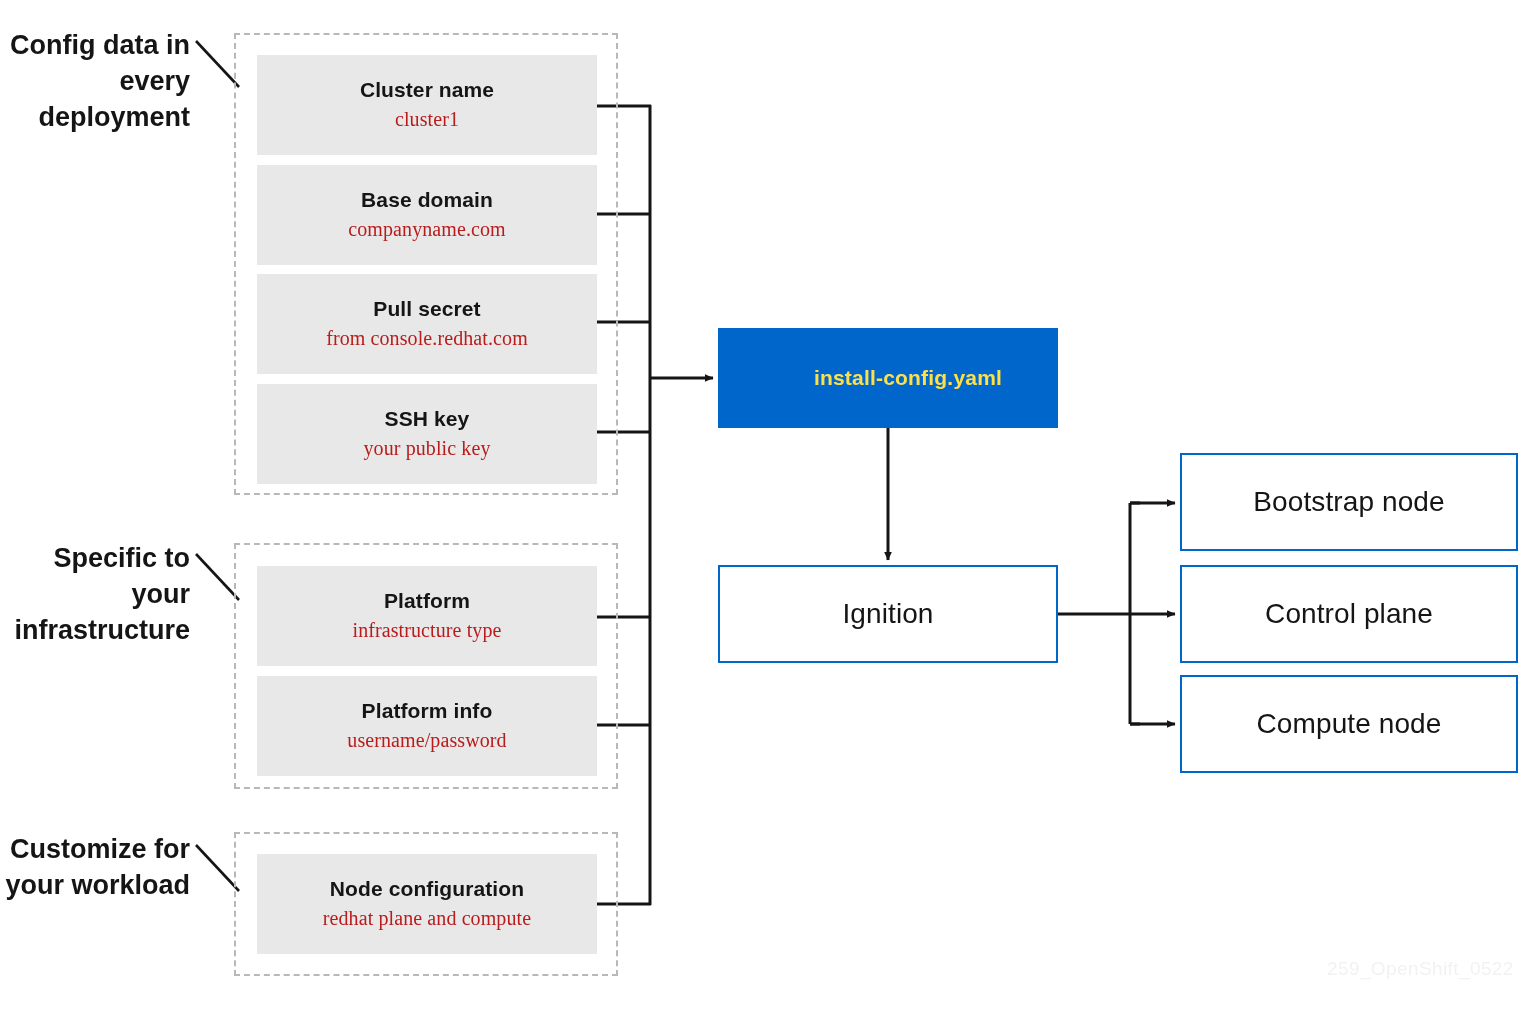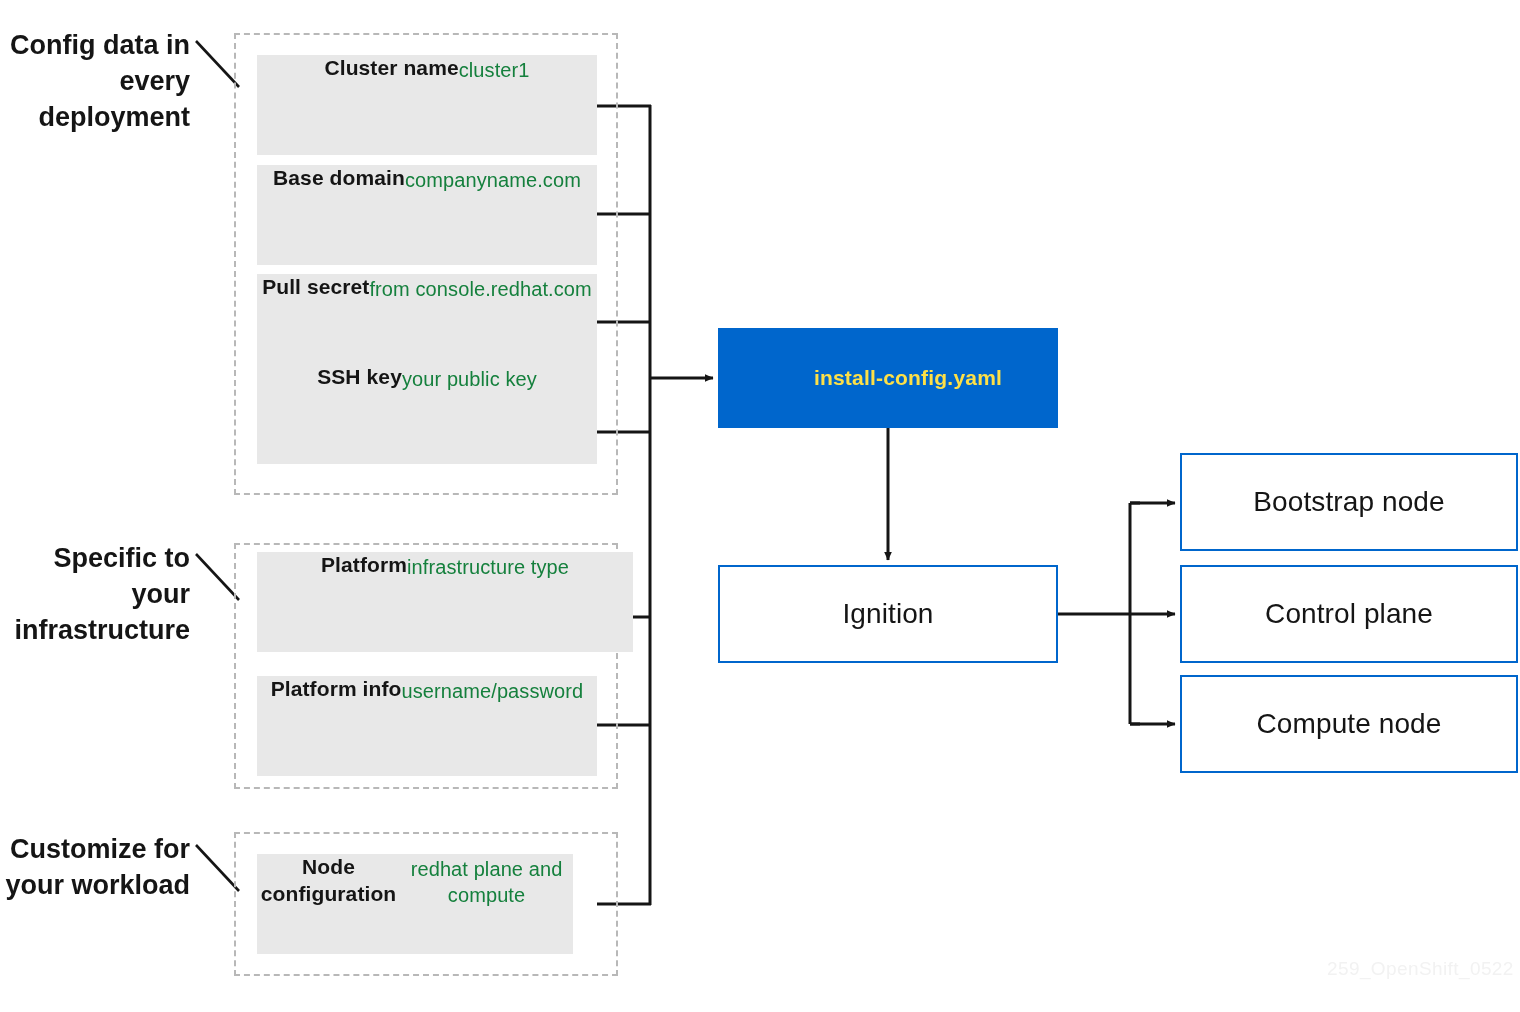--- a/index.html
+++ b/index.html
@@ -32,37 +32,39 @@
     border: 2px dashed #b8b8b8;
     box-sizing: border-box;
     background: transparent;
   }
   
   .item-box {
     position: absolute;
     background: #e8e8e8;
     box-sizing: border-box;
     display: flex;
-    flex-direction: row;
+    flex-direction: column;
+    align-items: center;
     justify-content: center;
     text-align: center;
     line-height: 1.28;
   }
   .item-title {
     font-size: 21px;
     font-weight: bold;
     color: #151515;
     letter-spacing: 0.1px;
   }
   .item-sub {
     font-size: 20px;
     font-weight: normal;
-    color: #15803d;
+    color: #b91c1c;
     margin-top: 3px;
     letter-spacing: 0.1px;
+    font-family: Liberation Serif, serif;
   }
   
   .group-label {
     position: absolute;
     font-size: 27px;
     font-weight: bold;
     color: #151515;
     text-align: right;
     line-height: 1.33;
     white-space: pre-line;
@@ -164,46 +166,46 @@
   <div class="item-box" style="left:257px; top:165px; width:340px; height:100px;">
     <div class="item-title">Base domain</div>
     <div class="item-sub">companyname.com</div>
   </div>
 
   <div class="item-box" style="left:257px; top:274px; width:340px; height:100px;">
     <div class="item-title">Pull secret</div>
     <div class="item-sub">from console.redhat.com</div>
   </div>
 
-  <div class="item-box" style="left:257px; top:364px; width:340px; height:100px;">
+  <div class="item-box" style="left:257px; top:384px; width:340px; height:100px;">
     <div class="item-title">SSH key</div>
     <div class="item-sub">your public key</div>
   </div>
 
   <div class="group-label" style="left:0px; top:541px; width:190px;">Specific to your
 infrastructure</div>
 
   <div class="group-box" style="left:234px; top:543px; width:384px; height:246px;"></div>
 
-  <div class="item-box" style="left:257px; top:552px; width:376px; height:100px;">
+  <div class="item-box" style="left:257px; top:566px; width:340px; height:100px;">
     <div class="item-title">Platform</div>
     <div class="item-sub">infrastructure type</div>
   </div>
 
   <div class="item-box" style="left:257px; top:676px; width:340px; height:100px;">
     <div class="item-title">Platform info</div>
     <div class="item-sub">username/password</div>
   </div>
 
   <div class="group-label" style="left:0px; top:832px; width:190px;">Customize for
 your workload</div>
 
   <div class="group-box" style="left:234px; top:832px; width:384px; height:144px;"></div>
 
-  <div class="item-box" style="left:257px; top:854px; width:316px; height:100px;">
+  <div class="item-box" style="left:257px; top:854px; width:340px; height:100px;">
     <div class="item-title">Node configuration</div>
     <div class="item-sub">redhat plane and compute</div>
   </div>
 
   <div class="blue-solid" style="left:718px; top:328px; width:340px; height:100px;">
     <span>install-config.yaml</span>
   </div>
 
   <div class="blue-outline" style="left:718px; top:565px; width:340px; height:98px;">
     <span>Ignition</span>

